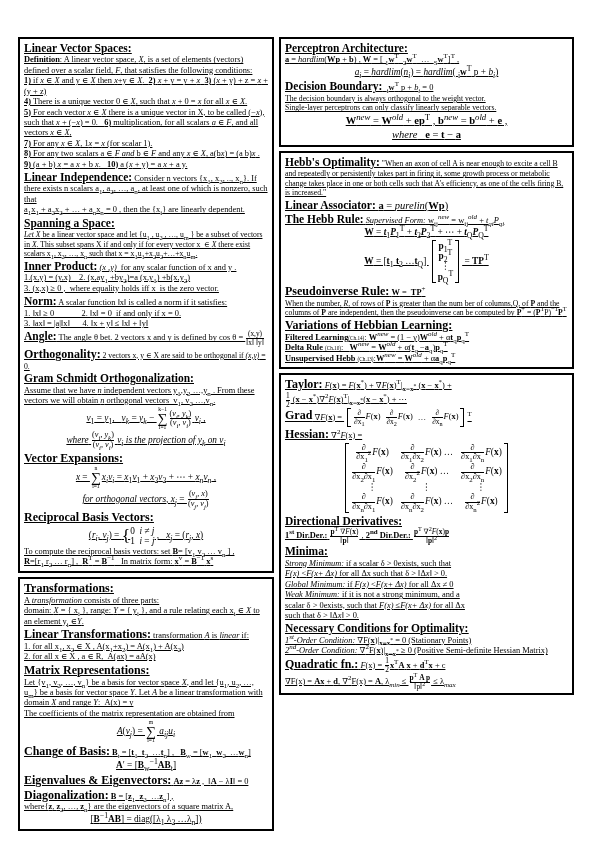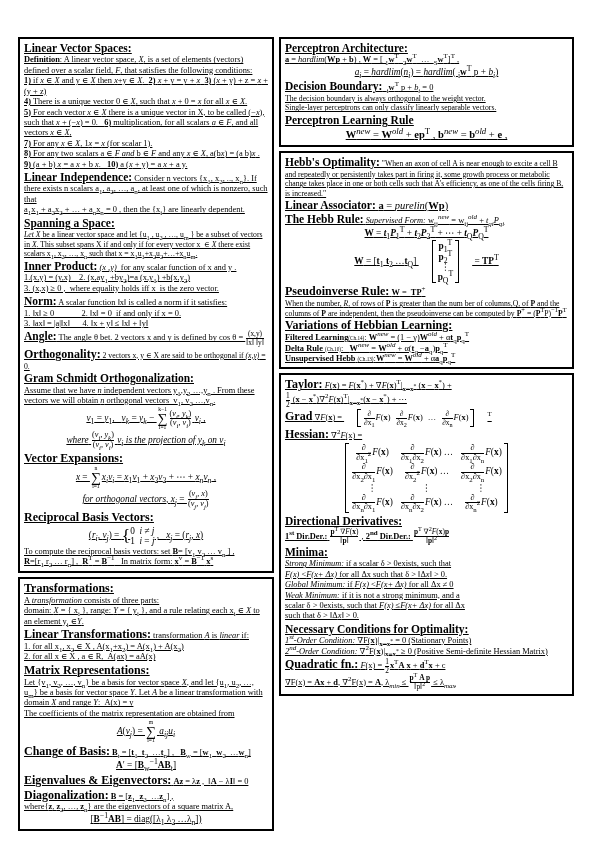--- a/index.html
+++ b/index.html
@@ -18,21 +18,21 @@
   .ln.lg{font-size:10.5px;}
   .ln.s{font-size:7.7px;}
   .hd{font-weight:bold;text-decoration:underline;}
   .h1{font-size:11.5px;}
   .h2{font-size:12px;}
   .fr{display:inline-flex;flex-direction:column;text-align:center;vertical-align:middle;line-height:1.05;font-size:0.88em;padding:0 1px;}
   .fr>.d{border-top:1px solid #000;}
   .sm{display:inline-flex;flex-direction:column;align-items:center;vertical-align:middle;line-height:0.8;margin:0 1px;}
   .sm .l{font-size:0.6em;line-height:1;}
   .sm .sg{font-size:1.5em;line-height:0.85;}
-  .mx{display:inline-flex;align-items:stretch;vertical-align:middle;margin:0 13px;}
+  .mx{display:inline-flex;align-items:stretch;vertical-align:middle;margin:0 3px;}
   .mx .bl{width:3px;border:1px solid #000;border-right:none;}
   .mx .br{width:3px;border:1px solid #000;border-left:none;}
   .mx .bd{display:flex;flex-direction:column;align-items:center;justify-content:center;padding:1px 2px;line-height:1.1;}
   .mx .bd.row{flex-direction:row;gap:5px;align-items:center;}
   .hess{display:grid;grid-template-columns:repeat(3,auto);gap:1px 7px;align-items:center;justify-items:center;}
   .brc{font-size:1.9em;vertical-align:middle;line-height:0.9;}
   .cases{display:inline-flex;flex-direction:column;vertical-align:middle;line-height:1.1;text-align:left;}
   .tiny{font-size:0.62em;}
   sup,sub{line-height:0;}
 </style>
@@ -126,22 +126,22 @@
   </div>
   <div class="col right">
     <div class="box">
       <div>
           <div class="ln"><span class="hd h1">Perceptron Architecture:</span></div>
           <div class="ln"><span><b>a</b> = <i>hardlim</i>(<b>Wp</b> + <b>b</b>) , <b>W</b> = [ <sub>1</sub><b>w</b><sup>T</sup> &nbsp;<sub>2</sub><b>w</b><sup>T</sup> &nbsp;… &nbsp;<sub>S</sub><b>w</b><sup>T</sup>]<sup>T</sup> ,</span></div>
           <div class="ln c"><span><i>a<sub>i</sub></i> = <i>hardlim</i>(<i>n<sub>i</sub></i>) = <i>hardlim</i>( <sub>i</sub><b>w</b><sup>T</sup> p + <i>b<sub>i</sub></i>)</span></div>
           <div class="ln"><span class="hd h1">Decision Boundary:</span><span> &nbsp;<sub>i</sub><b>w</b><sup>T</sup> p + <i>b<sub>i</sub></i> = 0</span></div>
           <div class="ln s"><span>The decision boundary is always orthogonal to the weight vector.</span></div>
           <div class="ln s"><span>Single-layer perceptrons can only classify linearly separable vectors.</span></div>
-          <div class="ln"><span class="hd h1">Perceptron Learning Rule</span></div>
           <div class="ln c lg"><span><b>W</b><sup><i>new</i></sup> = <b>W</b><sup><i>old</i></sup> + <b>ep</b><sup>T</sup> , <b>b</b><sup><i>new</i></sup> = <b>b</b><sup><i>old</i></sup> + <b>e</b> ,</span></div>
+          <div class="ln c lg"><span><i>where</i> &nbsp;&nbsp;<b>e</b> = <b>t</b> − <b>a</b></span></div>
         </div>
     </div>
     <div class="box">
       <div>
           <div class="ln s"><span class="hd h1">Hebb's Optimality:</span><span> "When an axon of cell A is near enough to excite a cell B and repeatedly or persistently takes part in firing it, some growth process or metabolic change takes place in one or both cells such that A's efficiency, as one of the cells firing B, is increased."</span></div>
           <div class="ln lg"><span class="hd h1">Linear Associator:</span><span> <b>a</b> = <i>purelin</i>(<b>Wp</b>)</span></div>
           <div class="ln"><span class="hd h1">The Hebb Rule:</span><span> <i>Supervised Form:</i> w<sub>ij</sub><sup><i>new</i></sup> = w<sub>ij</sub><sup><i>old</i></sup> + <i>t<sub>qi</sub>P<sub>qi</sub></i></span></div>
           <div class="ln c"><span><b>W</b> = <b><i>t</i></b><sub>1</sub><b><i>P</i></b><sub>1</sub><sup>T</sup> + <b><i>t</i></b><sub>2</sub><b><i>P</i></b><sub>2</sub><sup>T</sup> + ⋯ + <b><i>t</i></b><sub>Q</sub><b><i>P</i></b><sub>Q</sub><sup>T</sup></span></div>
           <div class="ln c"><span><b>W</b> = [<b>t</b><sub>1</sub> <b>t</b><sub>2</sub> …<b>t</b><sub>Q</sub>] <span class="mx">
                 <span class="bl"></span>

